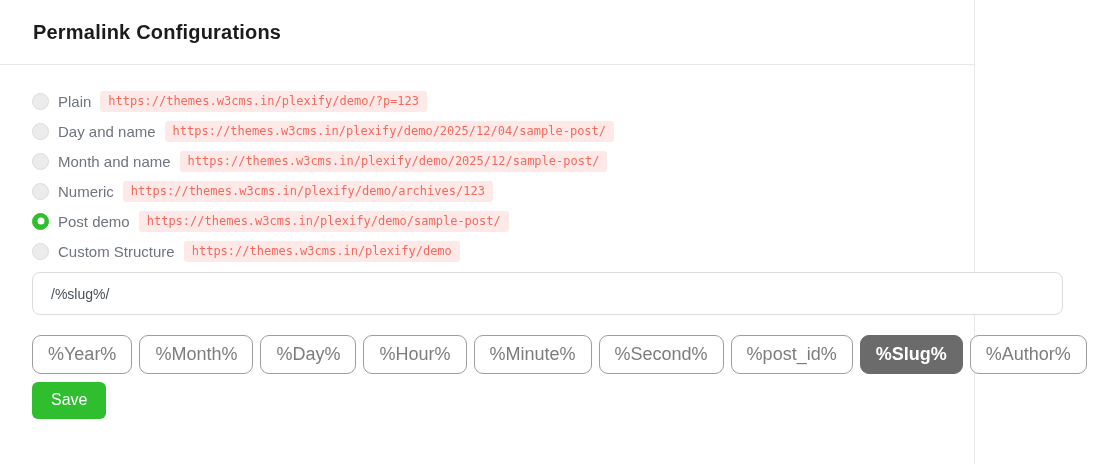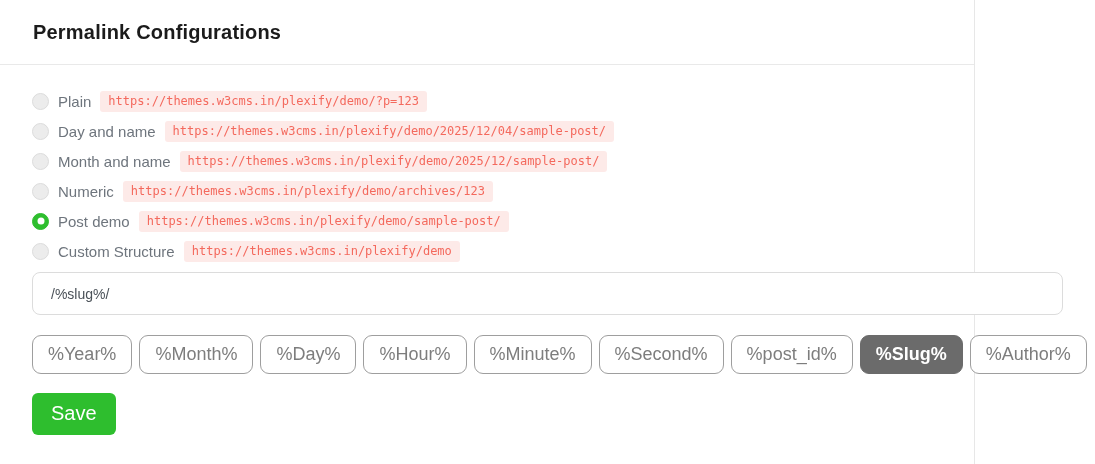--- a/index.html
+++ b/index.html
@@ -76,24 +76,24 @@
     padding: 10px 15px; line-height: 17px;
     cursor: pointer; white-space: nowrap;
   }
   .tag-btn.active {
     background: #6b6b6b; border-color: #6b6b6b; color: #ffffff;
     font-weight: 700;
   }
 
   
   .save-btn {
-    margin-top: 19px;
+    margin-top: 8px;
     background: #2ebe2e; color: #fff; border: none;
     border-radius: 6px; padding: 9px 19px 10px 19px;
-    font-size: 20px; font-family: "Liberation Sans", sans-serif;
+    font-size: 16px; font-family: "Liberation Sans", sans-serif;
     cursor: pointer;
   }
 </style>
 </head>
 <body>
 
 <div class="card">
   <div class="card-header">
     <div class="card-title">Permalink Configurations</div>
   </div>

